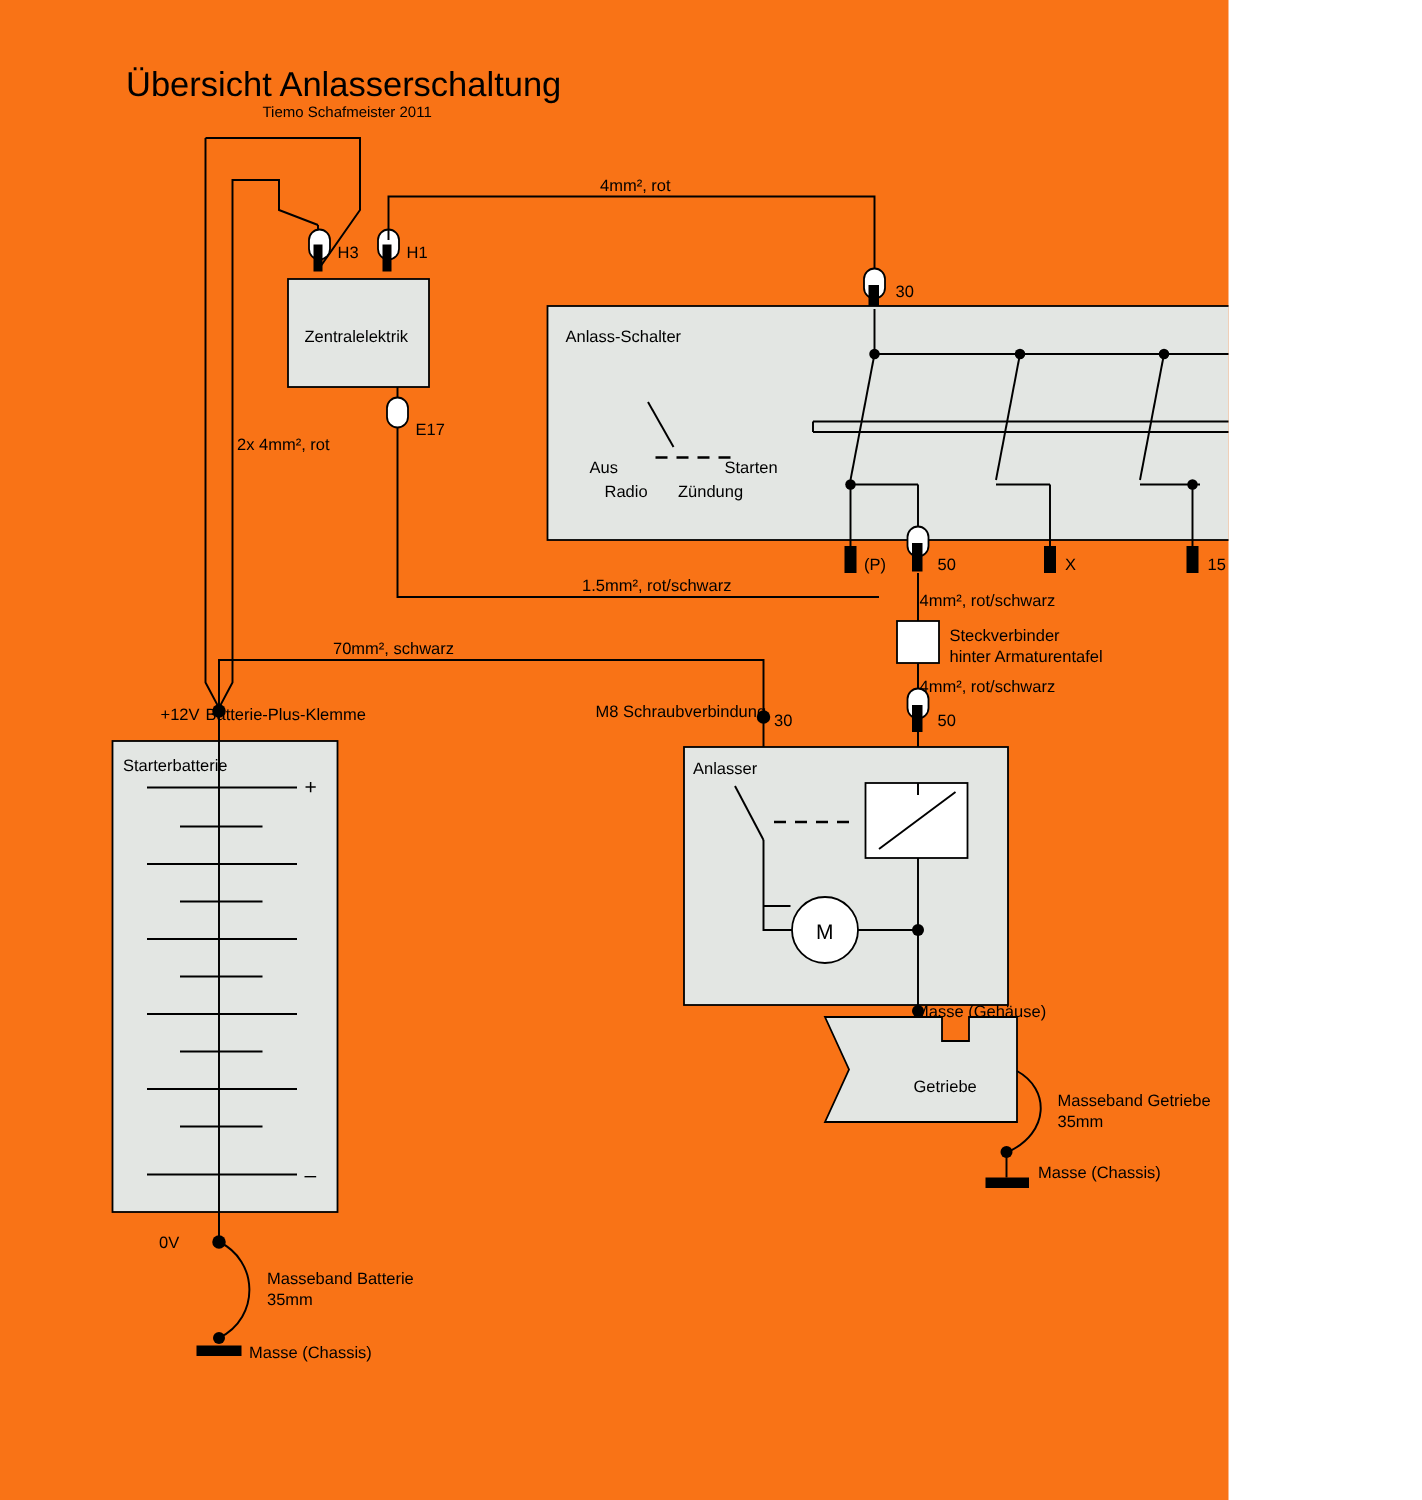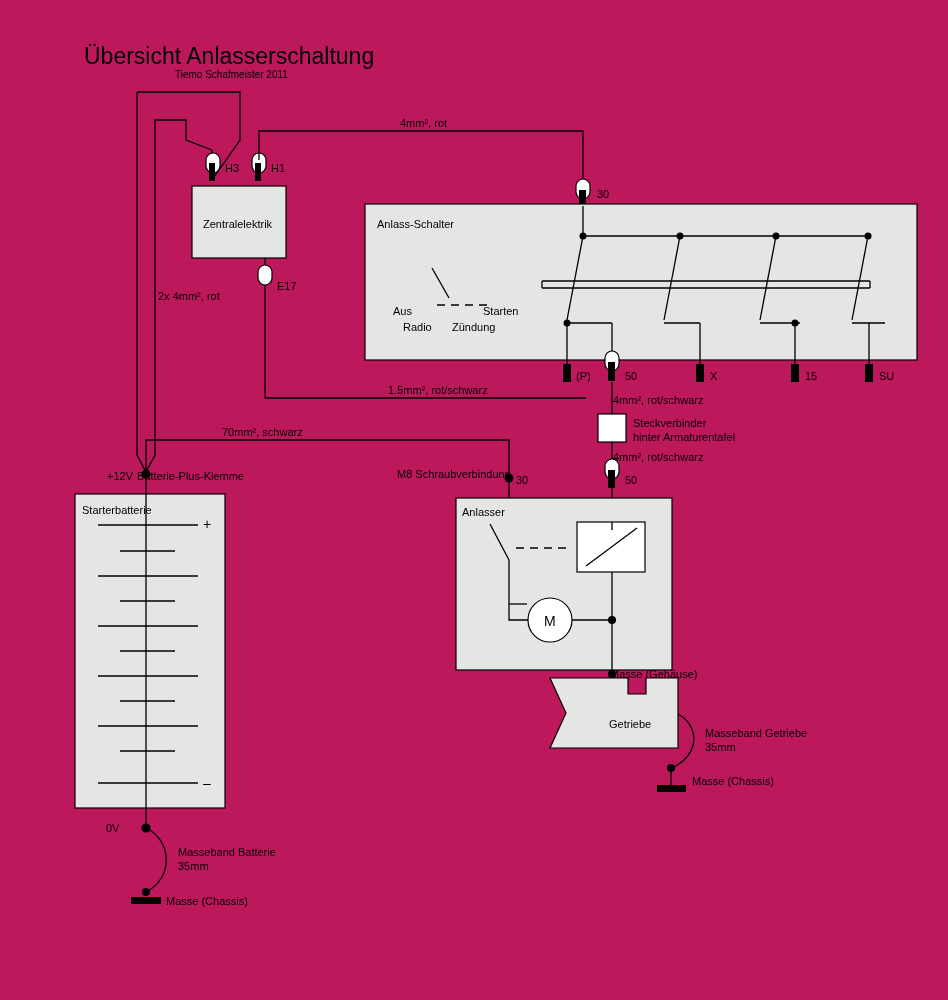--- a/index.html
+++ b/index.html
@@ -5,23 +5,23 @@
   html, body {
     margin: 0;
     padding: 0;
     background: #ffffff;
   }
   body {
     font-family: "Liberation Sans", sans-serif;
   }
   #page {
     position: relative;
-    width: 948px;
+    width: 819px;
     height: 1000px;
-    background: #be185d;
+    background: #f97316;
     overflow: hidden;
   }
   svg.diagram {
     position: absolute;
     left: 0;
     top: 0;
     width: 948px;
     height: 1000px;
   }
   .lbl {

